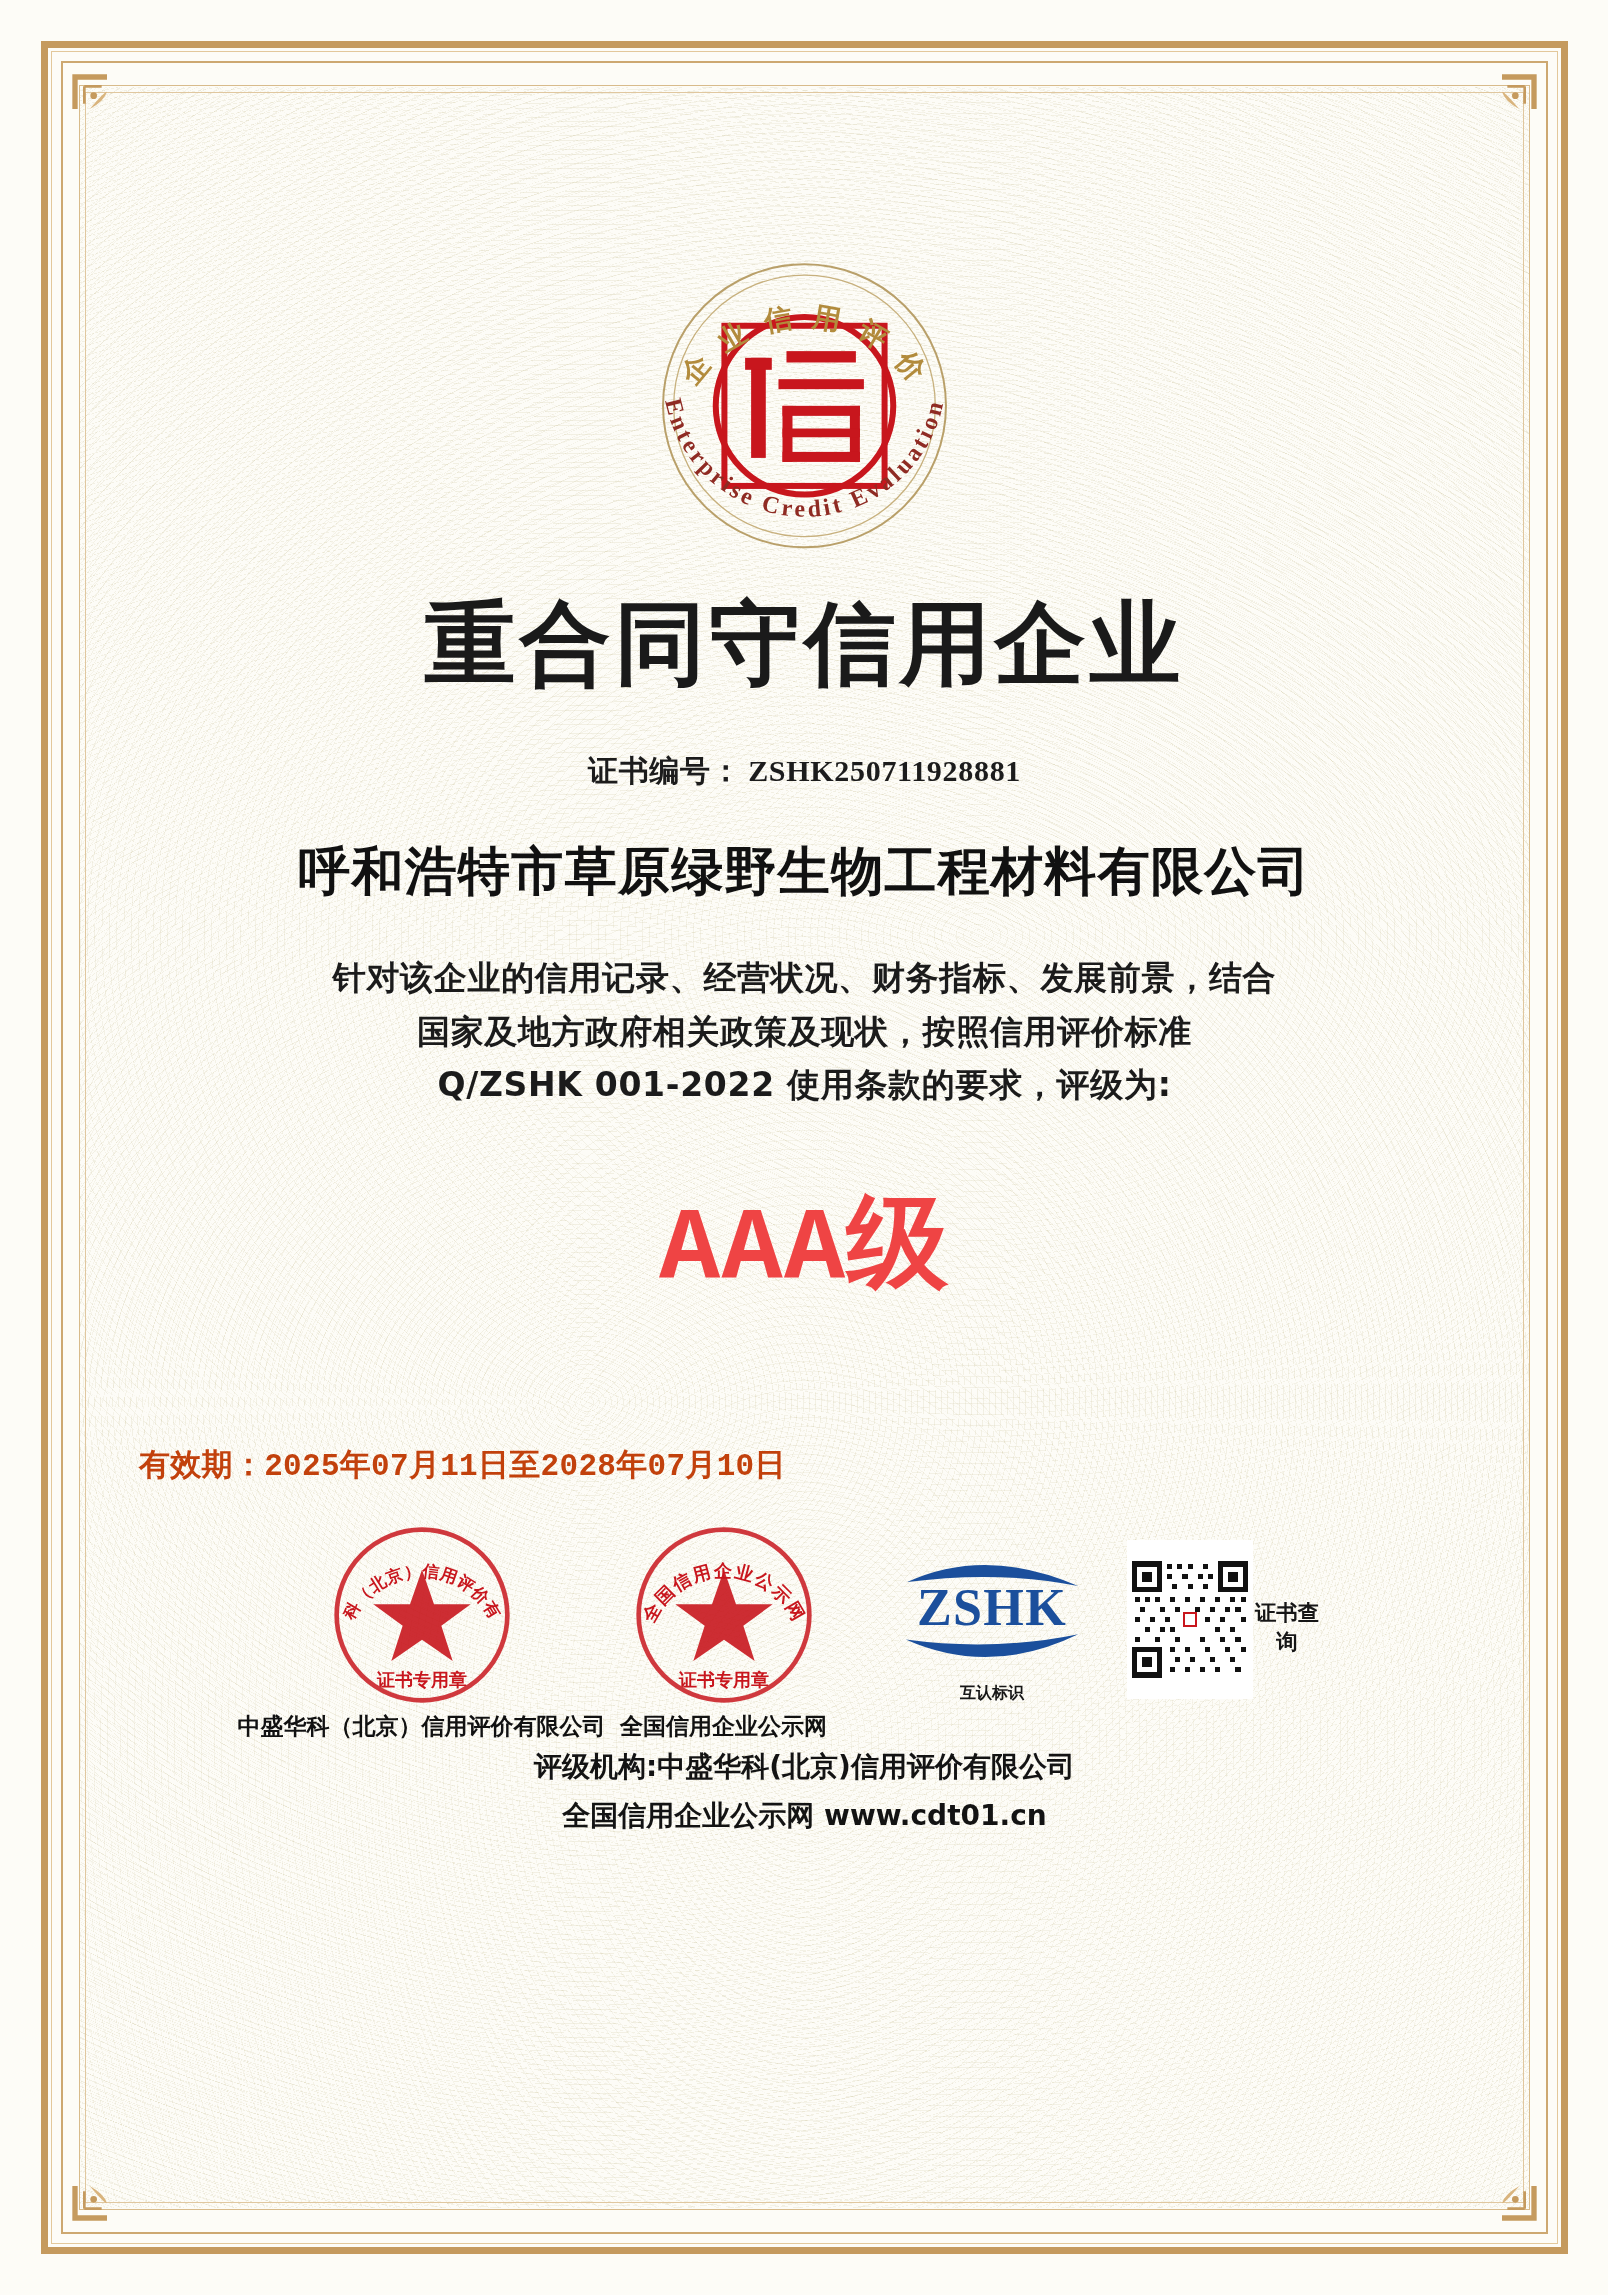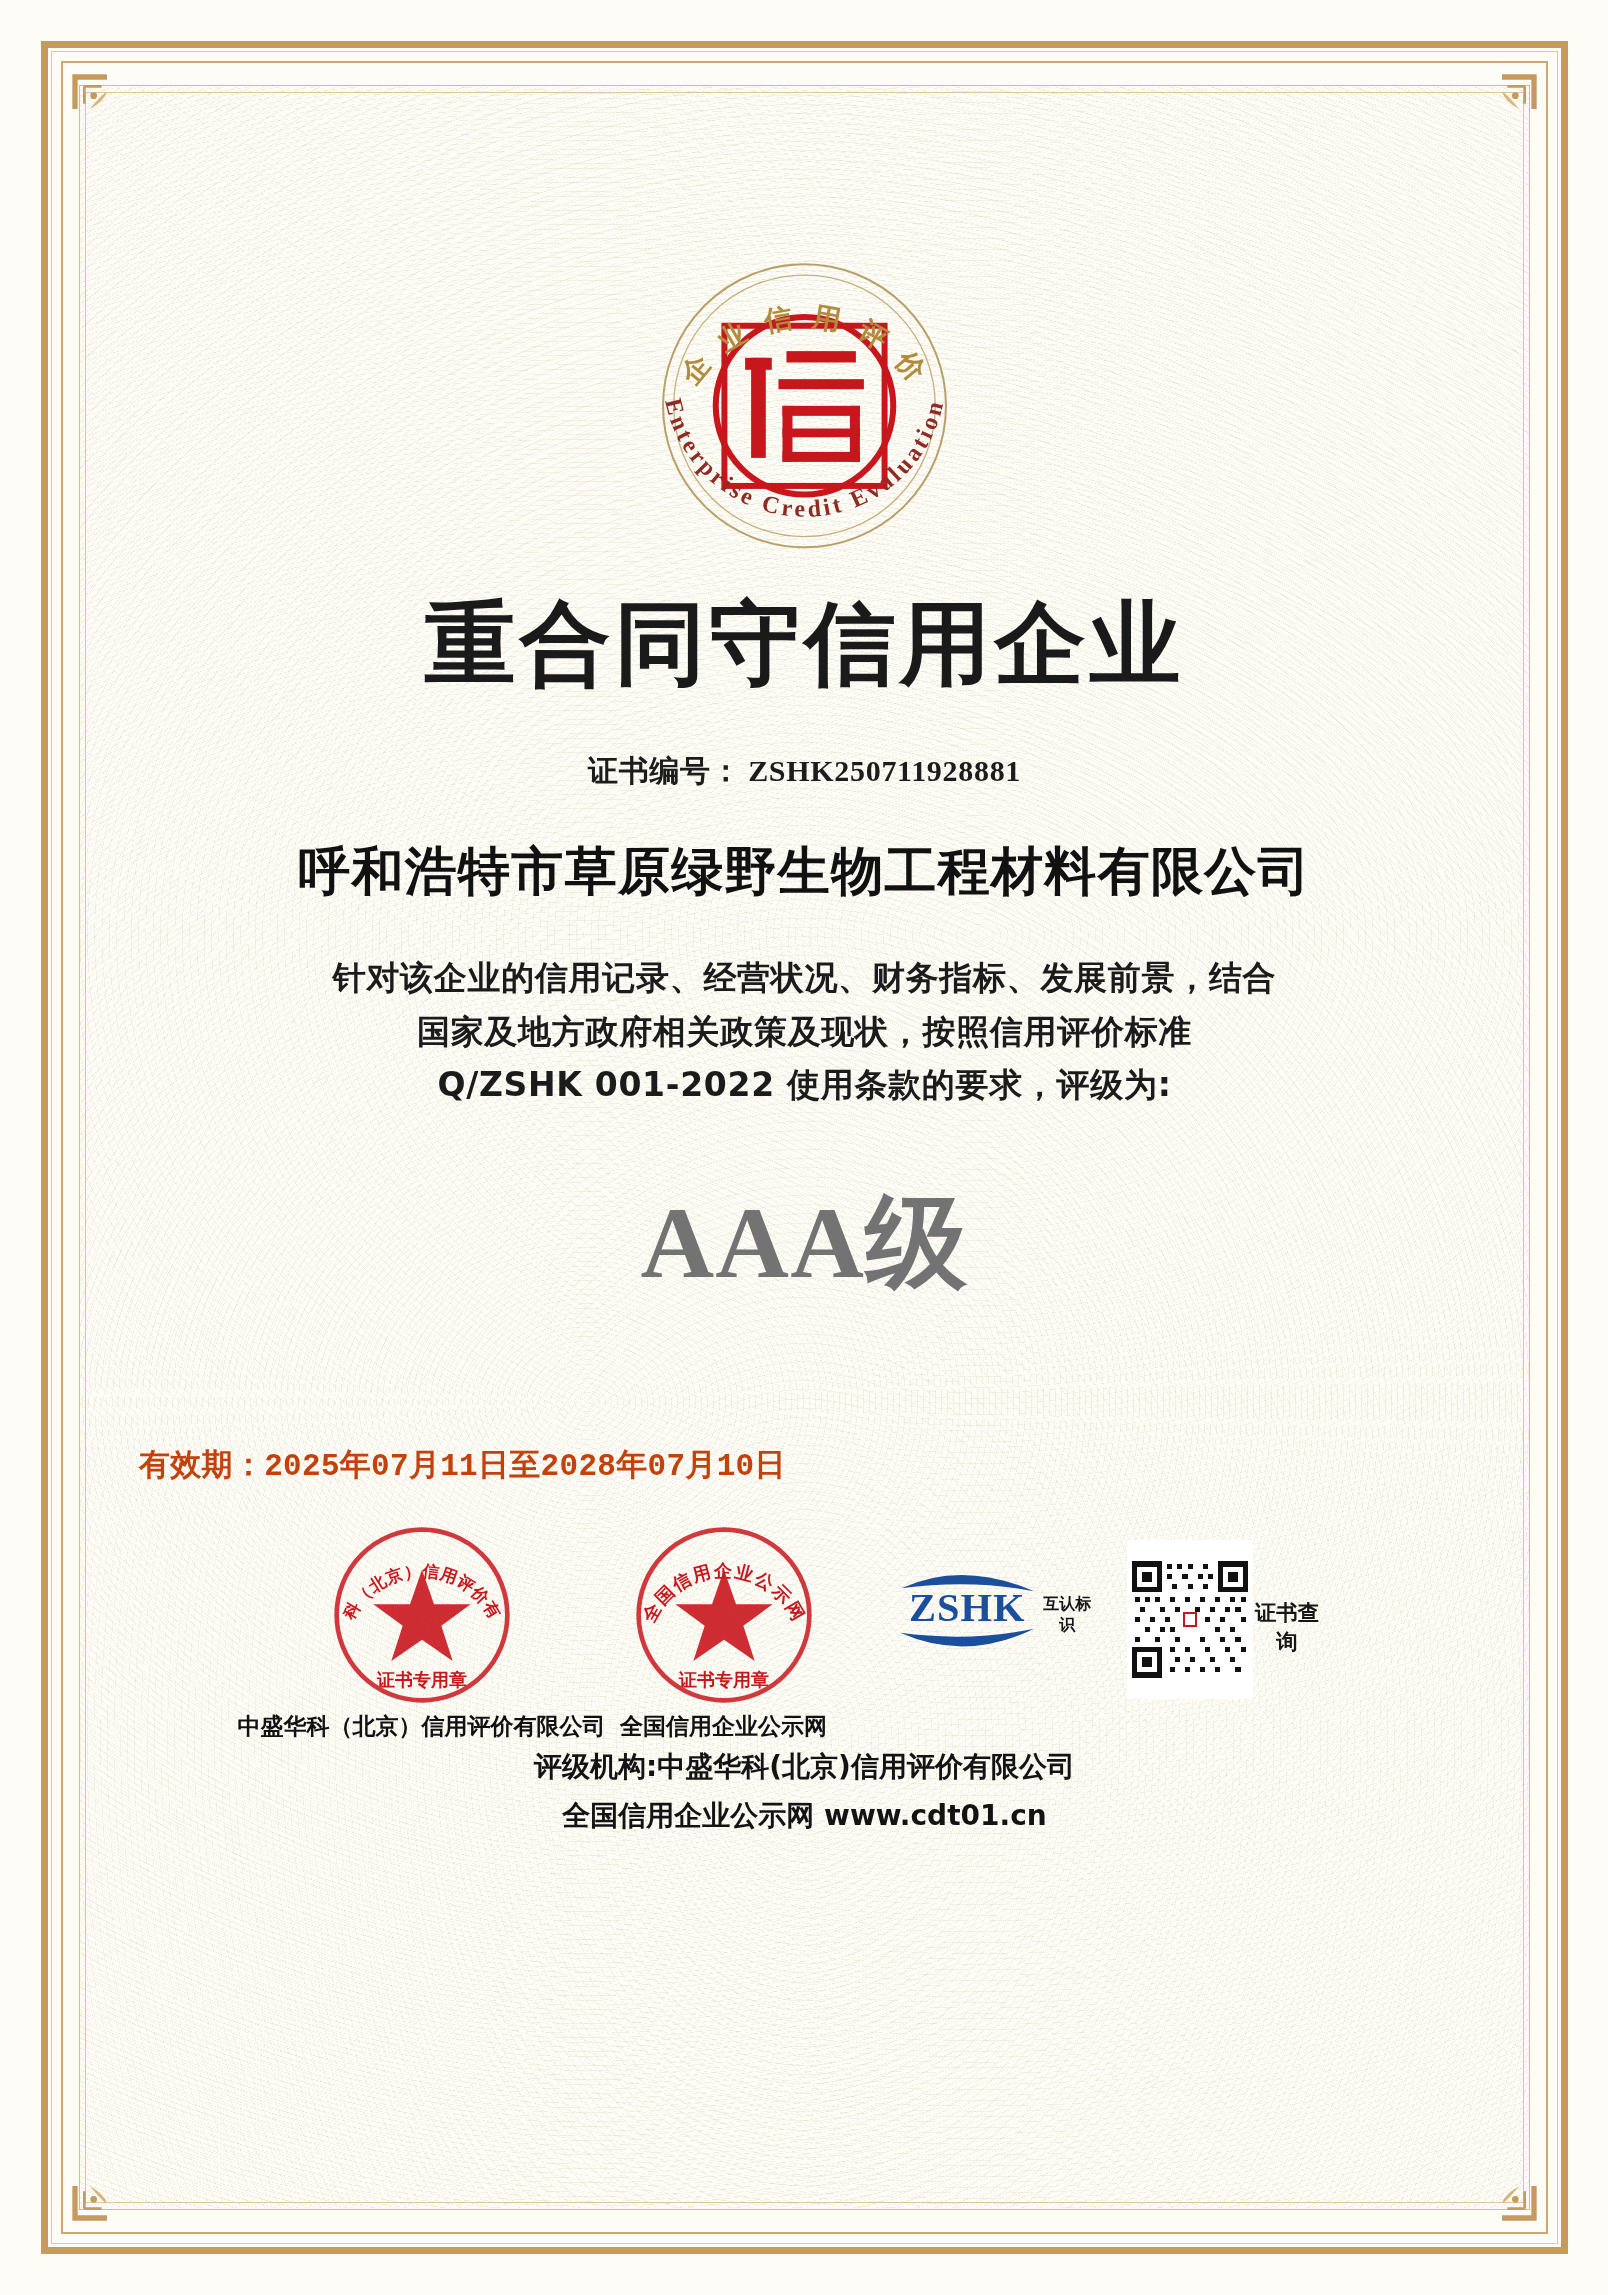--- a/index.html
+++ b/index.html
@@ -151,24 +151,24 @@
     font-weight: bold;
     font-size: 33px;
     line-height: 1.62;
     color: #1b1b1b;
     letter-spacing: 0.7px;
   }
   .body-text .ln { display: block; }
 
   .grade {
     margin-top: 64px;
-    font-family: Liberation Serif, serif;
+    font-family: Liberation Mono, monospace;
     font-weight: bold;
     font-size: 102px;
-    color: #737373;
+    color: #ef4444;
     letter-spacing: 1.3px;
   }
 
   
   .validity {
     align-self: flex-start;
     margin-left: 32px;
     margin-top: 132px;
     font-family: Liberation Mono, monospace;
     font-weight: bold;
@@ -202,21 +202,21 @@
     margin-top: -4px;
     font-family: "DejaVu Sans", "Liberation Sans", sans-serif;
     font-weight: bold;
     font-size: 23px;
     color: #111;
     white-space: nowrap;
   }
 
   .logo-block {
     display: flex;
-    flex-direction: row;
+    flex-direction: column;
     align-items: center;
     width: 200px;
     padding-top: 31px;
   }
   .zshk-logo {
     width: 194px;
     height: 127px;
     position: relative;
   }
   .zshk-logo svg { width: 100%; height: 100%; display: block; }

